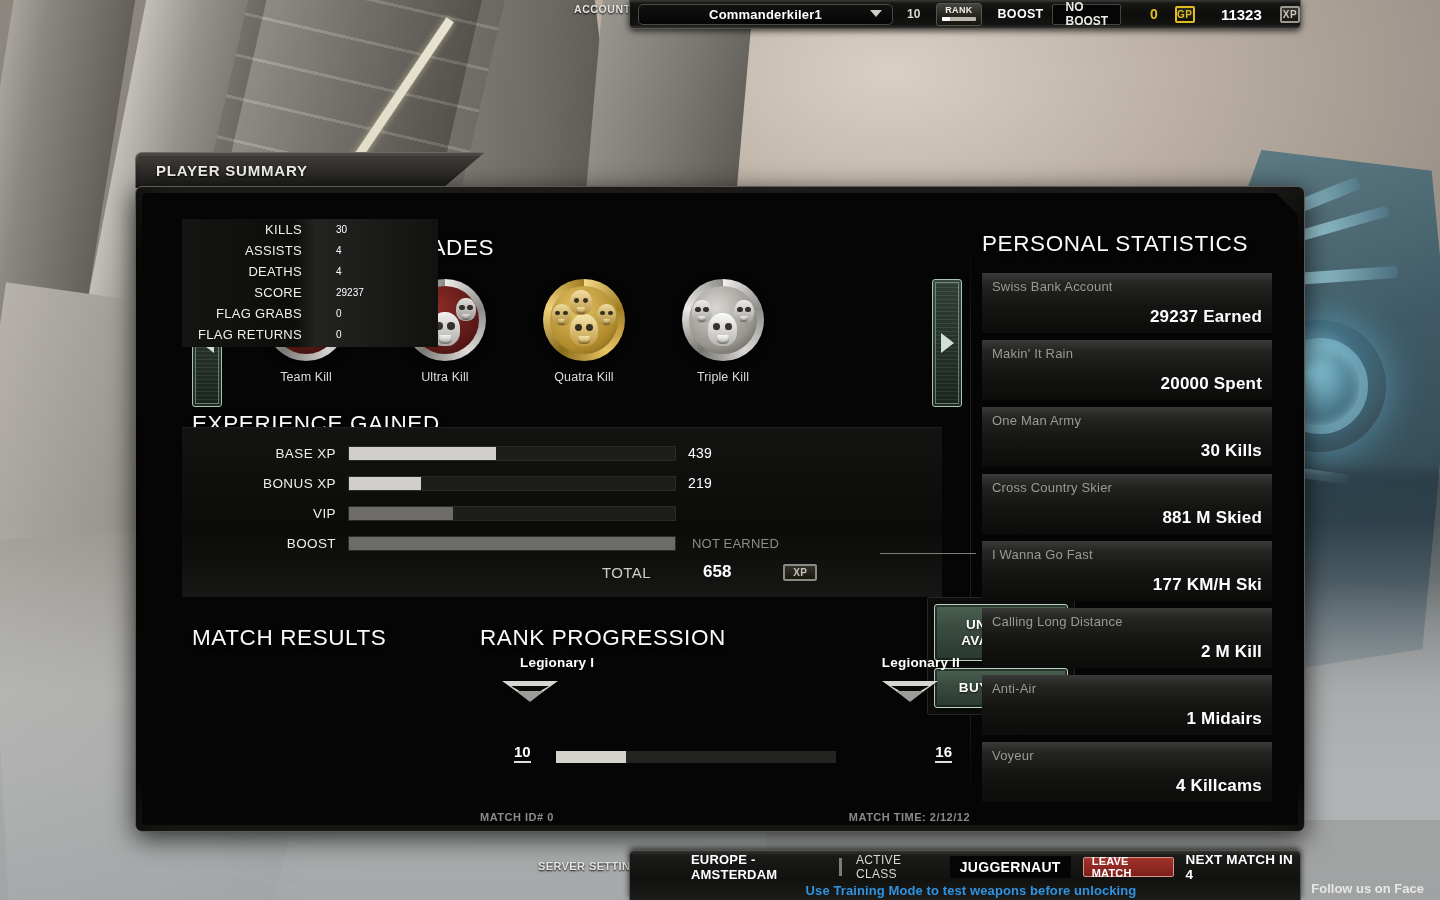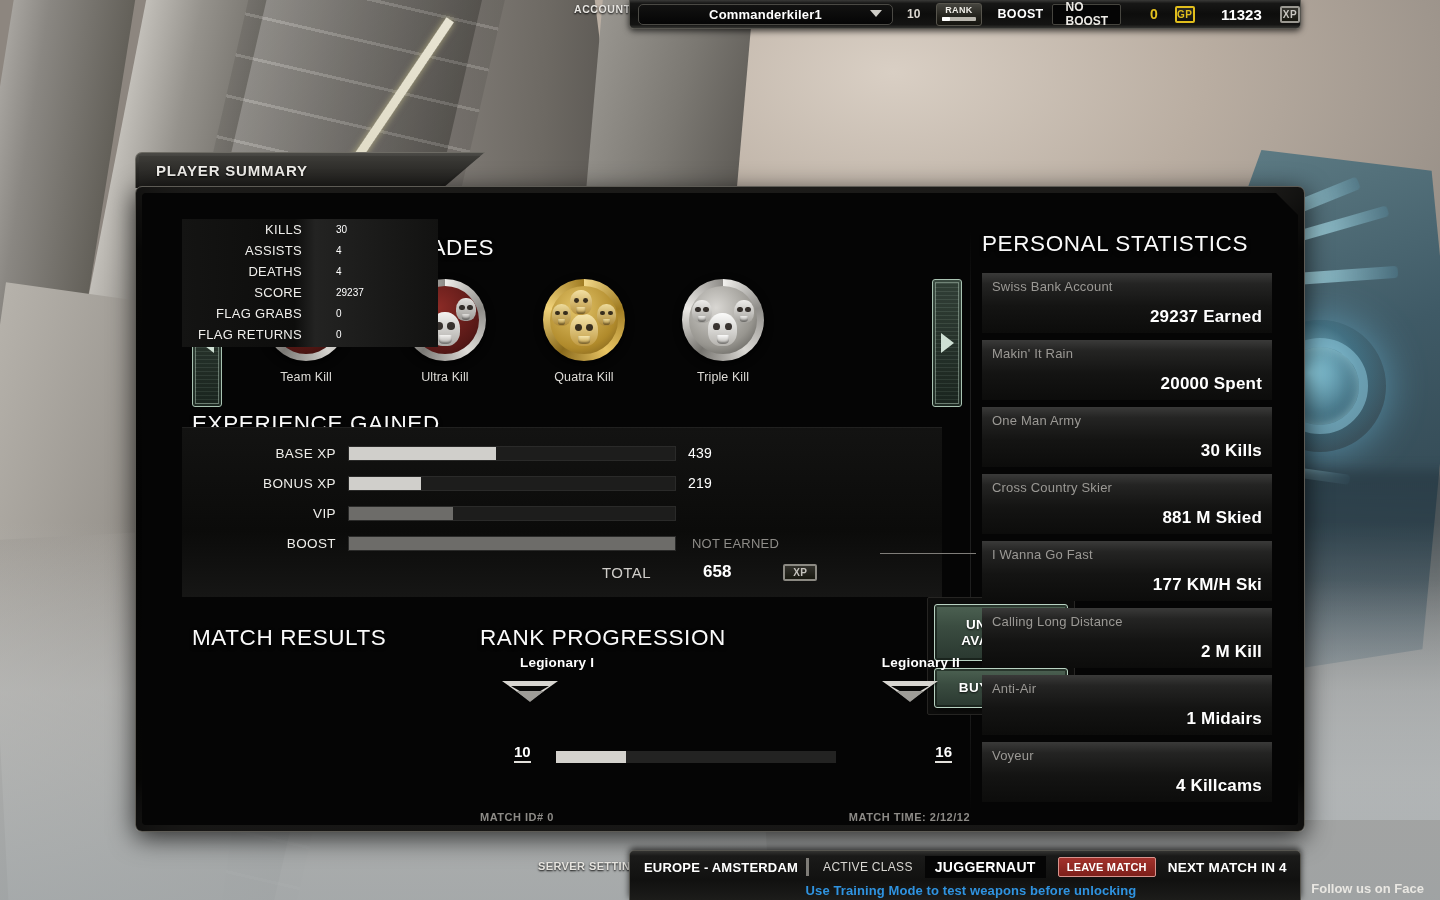--- a/index.html
+++ b/index.html
@@ -269,21 +269,21 @@
   #railR { left:1297px; top:365px; }
 
   
   #serverLbl { position:absolute; left:538px; top:860px; font-size:11px; font-weight:bold;
     color:#e6e4df; letter-spacing:.4px; text-shadow:0 1px 2px #000; }
   #bottombar { position:absolute; left:629px; top:850px; width:672px; height:50px;
     background:linear-gradient(180deg,#333331 0%,#1a1a19 10%,#111110 60%,#1c1c1a 100%);
     border:1px solid #55544e; border-bottom:none; border-radius:5px 5px 0 0;
     box-shadow:0 -2px 6px rgba(0,0,0,.7); }
   #bbTop { position:absolute; left:6px; right:6px; top:4px; height:24px; display:flex; align-items:center; }
-  #serverName { font-size:13px; font-weight:bold; color:#fff; letter-spacing:.2px; padding:0 8px; }
+  #serverName { font-size:13px; font-weight:bold; color:#fff; letter-spacing:.2px; padding:0 8px;margin-left:47px; }
   #serverCaret { width:3px; height:18px; background:#7e7c77; }
   #activeClass { margin-left:14px; font-size:12px; color:#d9d7d2; letter-spacing:.3px; }
   #classVal { margin-left:12px; height:22px; padding:0 10px; display:flex; align-items:center;
     background:#050505; font-size:14px; font-weight:bold; color:#fff; letter-spacing:.3px; }
   #leaveMatch { margin-left:12px; height:20px; padding:0 8px; display:flex; align-items:center;
     background:linear-gradient(180deg,#a3322c,#7d1f1a); border:1px solid #d8938d; border-radius:2px;
     font-size:11px; font-weight:bold; color:#fff; letter-spacing:.2px; }
   #nextMatch { margin-left:12px; font-size:13.5px; font-weight:bold; color:#fff; letter-spacing:.2px; }
   #bbBot { position:absolute; left:6px; right:6px; top:30px; height:18px;
     display:flex; align-items:center; justify-content:center; position:relative; }

